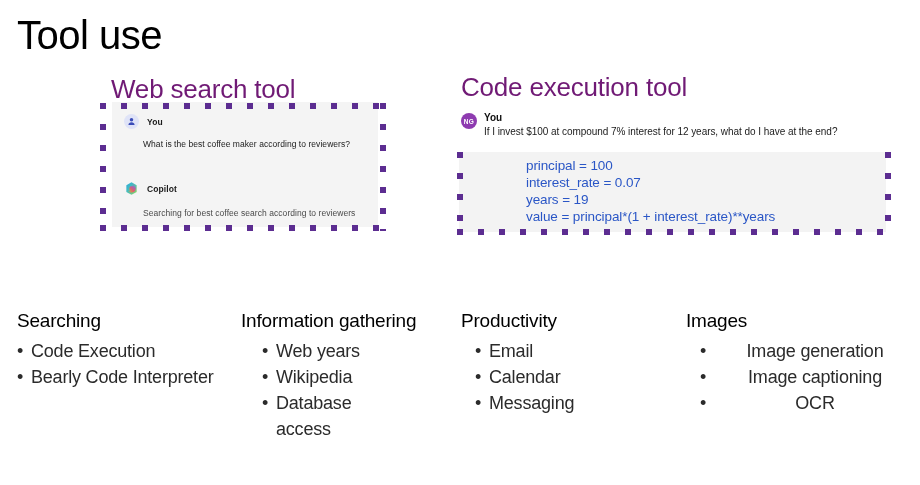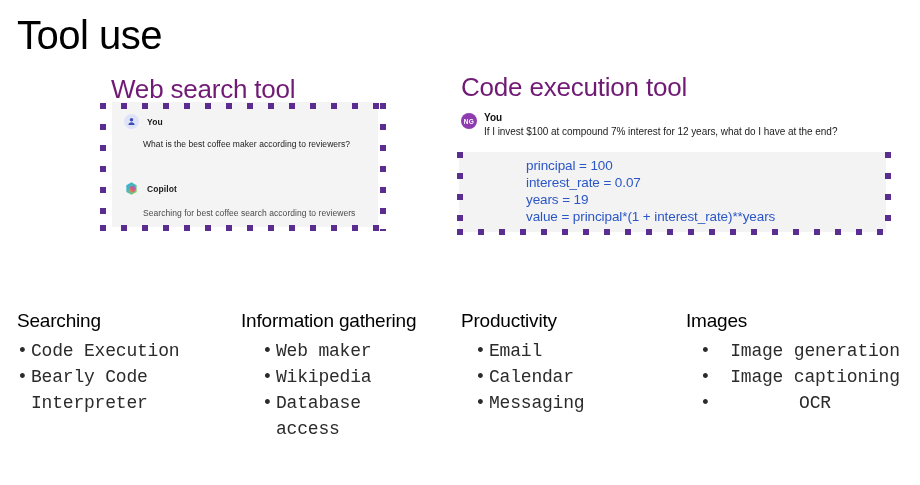--- a/index.html
+++ b/index.html
@@ -196,21 +196,20 @@
     font-weight: 400;
     color: #000000;
     letter-spacing: -0.2px;
     line-height: 1.35;
     white-space: nowrap;
   }
   .category-list {
     list-style: none;
     margin: 4px 0 0 0;
     padding: 0;
-    font-family: Liberation Mono, monospace;
   }
   .category-list li {
     font-size: 18px;
     font-weight: 400;
     color: #2b2b2b;
     line-height: 26px;
     letter-spacing: -0.2px;
     padding-left: 14px;
     position: relative;
   }
@@ -315,21 +314,21 @@
   <div class="category-title">Searching</div>
   <ul class="category-list">
     <li>Code Execution</li>
     <li>Bearly Code Interpreter</li>
   </ul>
 </div>
 
 <div class="category" id="cat-info">
   <div class="category-title">Information gathering</div>
   <ul class="category-list">
-    <li>Web maker</li>
+    <li>Web years</li>
     <li>Wikipedia</li>
     <li class="wrap" style="width:105px;">Database access</li>
   </ul>
 </div>
 
 <div class="category" id="cat-prod">
   <div class="category-title">Productivity</div>
   <ul class="category-list">
     <li>Email</li>
     <li>Calendar</li>

